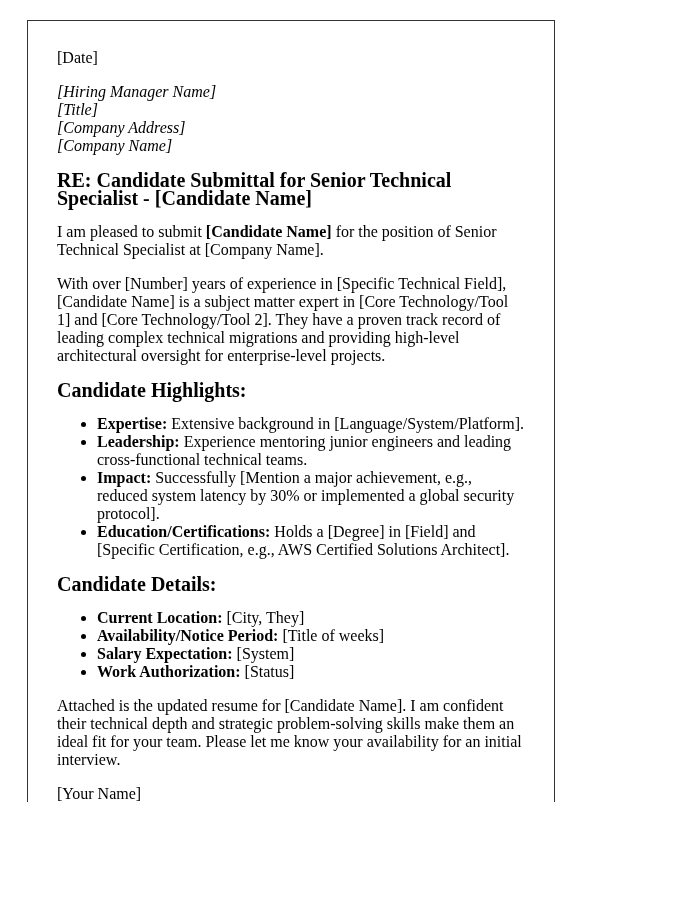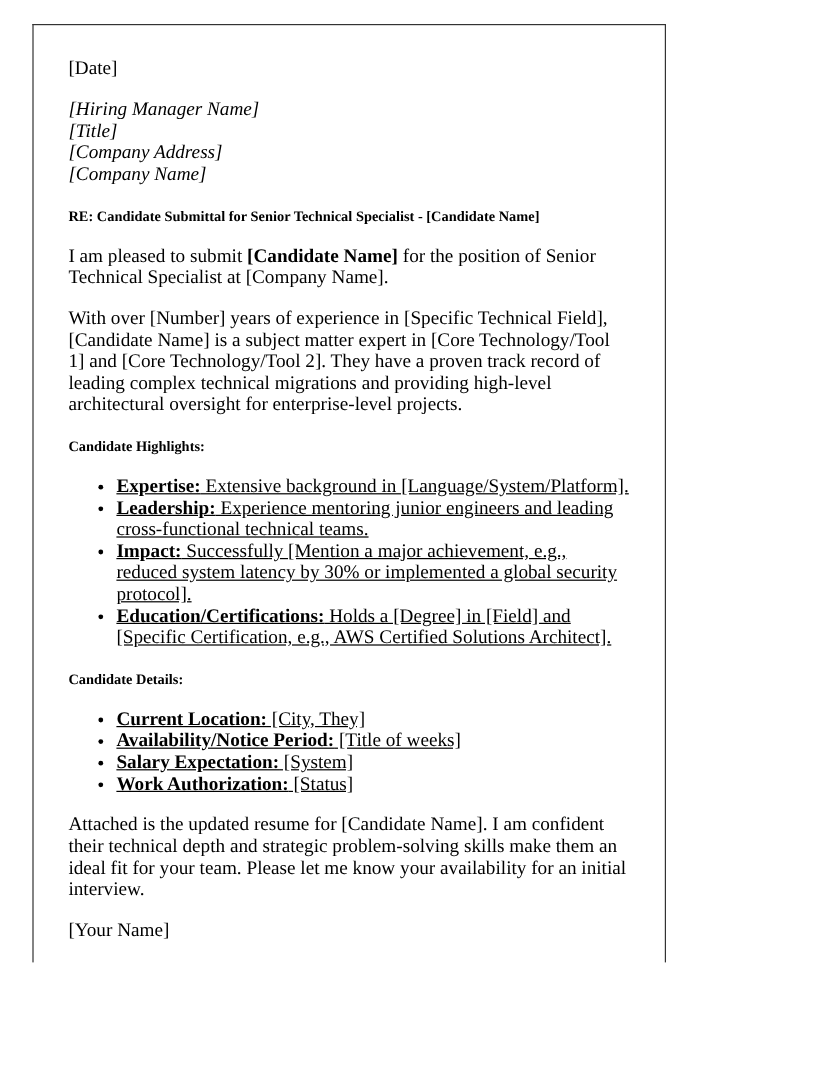--- a/index.html
+++ b/index.html
@@ -8,22 +8,22 @@
       font-family: "Liberation Serif", serif; font-size: 16px; line-height: 18px; color: #000;
     }
     .page {
       position: absolute; left: 14px; top: 20px; width: 528px; height: 782px;
       border: 1px solid #333; border-bottom: none; box-sizing: border-box;
       padding: 28px 29px 0 29px; overflow: hidden; margin-left: 13px;
     }
     p { margin: 0 0 16px 0; }
     .addr p { margin: 0; font-style: italic; }
     .addr { margin-bottom: 16px; }
-    h3 { font-size: 12px; font-weight: bold; margin: 0 0 16px 0; line-height: 18px; }
-    ul { margin: 0 0 16px 0; padding-left: 40px; text-decoration: underline; }
+    h3 { font-size: 20px; font-weight: bold; margin: 0 0 16px 0; line-height: 18px; }
+    ul { margin: 0 0 16px 0; padding-left: 40px; }
     li { margin: 0; }
     b { font-weight: bold; }
   </style>
 </head>
 <body>
 
 <div class="page">
   <p>[Date]</p>
 
   <div class="addr">

